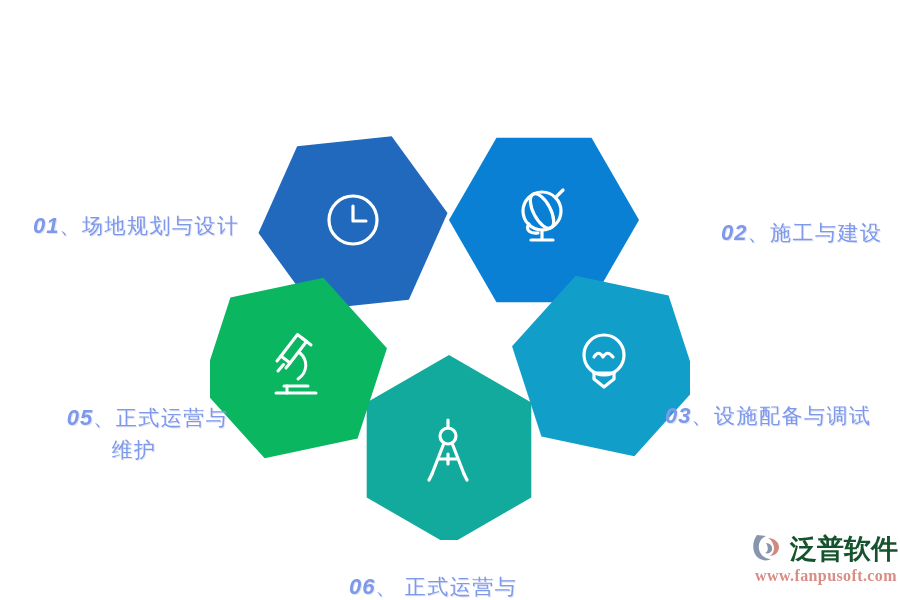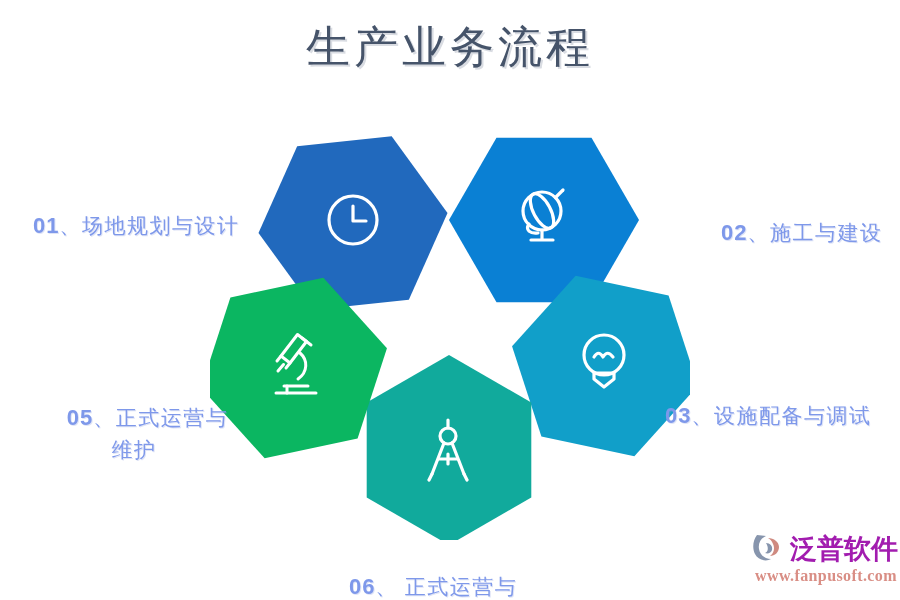--- a/index.html
+++ b/index.html
@@ -53,20 +53,21 @@
     position: absolute;
     color: #7e98ea;
     font-family: "Liberation Serif", "DejaVu Serif", serif;
     font-size: 21px;
     letter-spacing: 1.5px;
     line-height: 32px;
     white-space: pre-wrap;
     text-shadow: 1px 1px 0 rgba(150,165,225,0.30);
   }
   .step-label .num {
+    font-style: italic;
     font-weight: 700;
     font-family: "Liberation Sans", "DejaVu Sans", sans-serif;
     letter-spacing: 1px;
     font-size: 22px;
   }
 
   .label-01 { left: 6px;   top: 178px; width: 258px; text-align: left; }
   .label-02 { left: 694px; top: 185px; width: 210px; text-align: left; }
   .label-03 { left: 638px; top: 368px; width: 262px; text-align: left; }
   .label-04 { left: 322px; top: 539px; width: 260px; text-align: left; }
@@ -83,41 +84,40 @@
   .wm-row {
     display: flex;
     align-items: center;
     gap: 4px;
   }
   .wm-mark { flex: 0 0 auto; }
   .wm-name {
     font-family: "Liberation Serif", "DejaVu Serif", serif;
     font-size: 27px;
     font-weight: 700;
-    color: #a21caf;
+    color: #14532d;
     letter-spacing: 0px;
     line-height: 30px;
   }
   .wm-url {
     font-family: "Liberation Serif", "DejaVu Serif", serif;
     font-size: 16px;
     font-weight: 700;
     color: #d98e85;
     letter-spacing: 0.4px;
     margin-top: 1px;
     margin-left: 2px;
     text-align: center;
   }
 </style>
 </head>
 <body>
 
 <div class="canvas">
 
-  <div class="title">生产业务流程</div>
 
   <div class="cluster">
     <svg width="480" height="420" viewBox="0 0 480 420" xmlns="http://www.w3.org/2000/svg">
 
       <g>
         <g transform="translate(143,103) rotate(-36)">
           <polygon points="0,-95 82.3,-47.5 82.3,47.5 0,95 -82.3,47.5 -82.3,-47.5" fill="#2169bd"></polygon>
         </g>
 
         <g transform="translate(143,100)" fill="none" stroke="#ffffff" stroke-width="3.2" stroke-linecap="round" stroke-linejoin="round">

